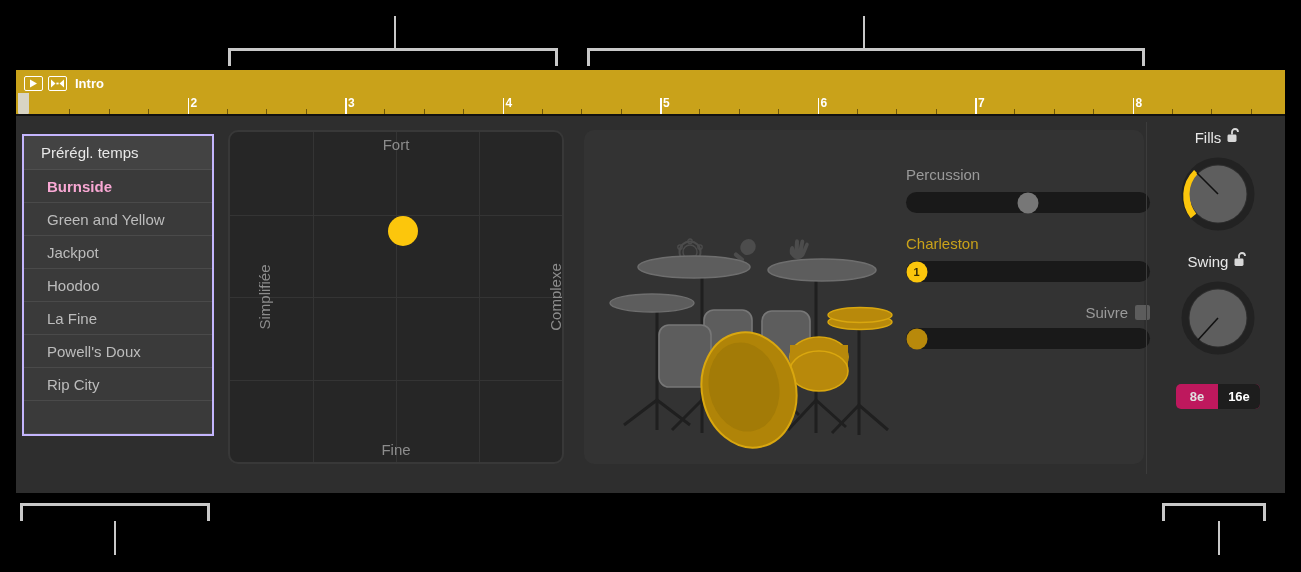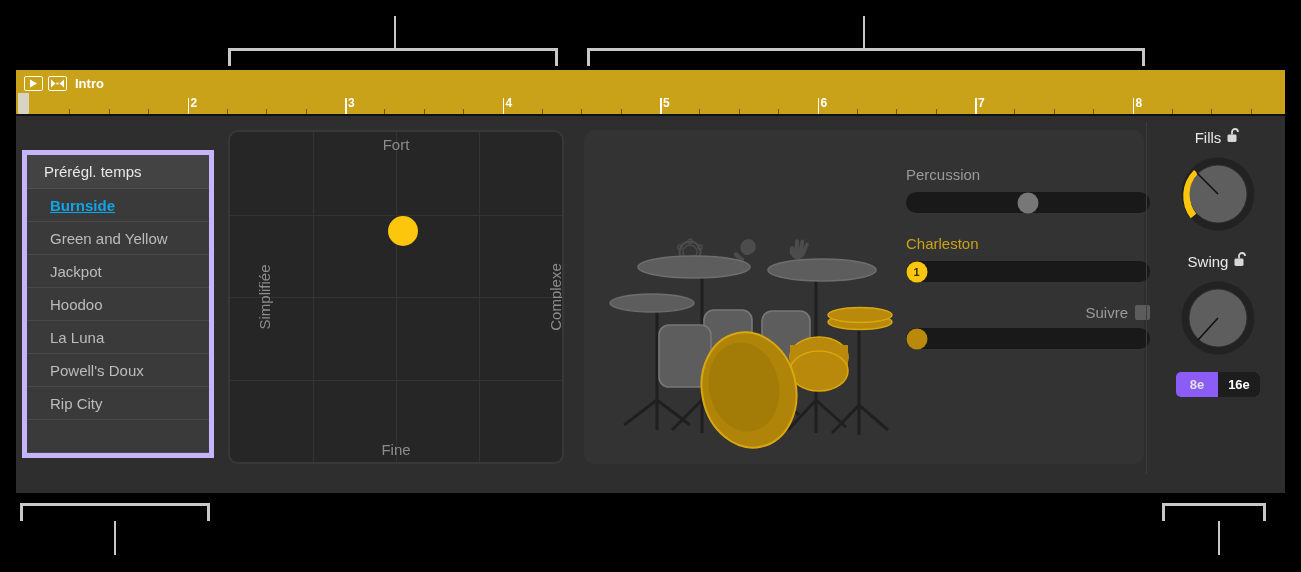--- a/index.html
+++ b/index.html
@@ -113,24 +113,24 @@
     bottom: 0;
     width: 1269px;
     height: 2px;
     background: #111111;
   }
 
   
   #preset-panel {
     position: absolute;
     left: 6px;
-    top: 80px;
+    top: 64px;
     width: 192px;
     background: #3a3a3a;
-    border: 5px solid #c4b5fd;
+    border: 2px solid #c4b5fd;
     box-sizing: border-box;
   }
   #preset-header {
     height: 34px;
     line-height: 34px;
     padding-left: 17px;
     color: #e8e8e8;
     font-size: 15px;
     background: #434343;
     border-bottom: 1px solid #4f4f4f;
@@ -140,23 +140,22 @@
     height: 33px;
     line-height: 33px;
     padding-left: 23px;
     font-size: 15px;
     color: #bcbcbc;
     border-bottom: 1px solid #4a4a4a;
     box-sizing: border-box;
     white-space: nowrap;
   }
   .preset-item.selected {
-    color: #0ea5e9;
+    color: #f9a8d4;
     font-weight: bold;
-    text-decoration: underline;
   }
   .preset-item.blank { color: transparent; }
 
   
   #xy-pad {
     position: absolute;
     left: 212px;
     top: 60px;
     width: 336px;
     height: 334px;
@@ -294,25 +293,25 @@
     color: #e8e8e8;
     font-size: 15px;
     margin-bottom: 6px;
   }
   .knob {
     width: 84px;
     height: 84px;
     margin: 0 auto;
   }
   #seg-control {
-    margin: 12px auto 0 auto;
+    margin: 24px auto 0 auto;
     width: 84px;
     height: 25px;
     border-radius: 5px;
-    background: #8b5cf6;
+    background: #be185d;
     display: flex;
     overflow: hidden;
   }
   .seg {
     flex: 1;
     display: flex;
     align-items: center;
     justify-content: center;
     font-size: 13px;
     font-weight: bold;
@@ -406,21 +405,21 @@
     <div id="ruler-bottom-edge"></div>
   </div>
 
   <div id="preset-panel">
     <div id="preset-header">Prérégl. temps</div>
     <div id="preset-list">
         <div class="preset-item selected">Burnside</div>
         <div class="preset-item">Green and Yellow</div>
         <div class="preset-item">Jackpot</div>
         <div class="preset-item">Hoodoo</div>
-        <div class="preset-item">La Luna</div>
+        <div class="preset-item">La Fine</div>
         <div class="preset-item">Powell's Doux</div>
         <div class="preset-item">Rip City</div>
       </div>
     <div class="preset-item blank">&nbsp;</div>
   </div>
 
   <div id="xy-pad">
     <div class="xy-grid-v" style="left:25%;"></div>
     <div class="xy-grid-v" style="left:50%;"></div>
     <div class="xy-grid-v" style="left:75%;"></div>

